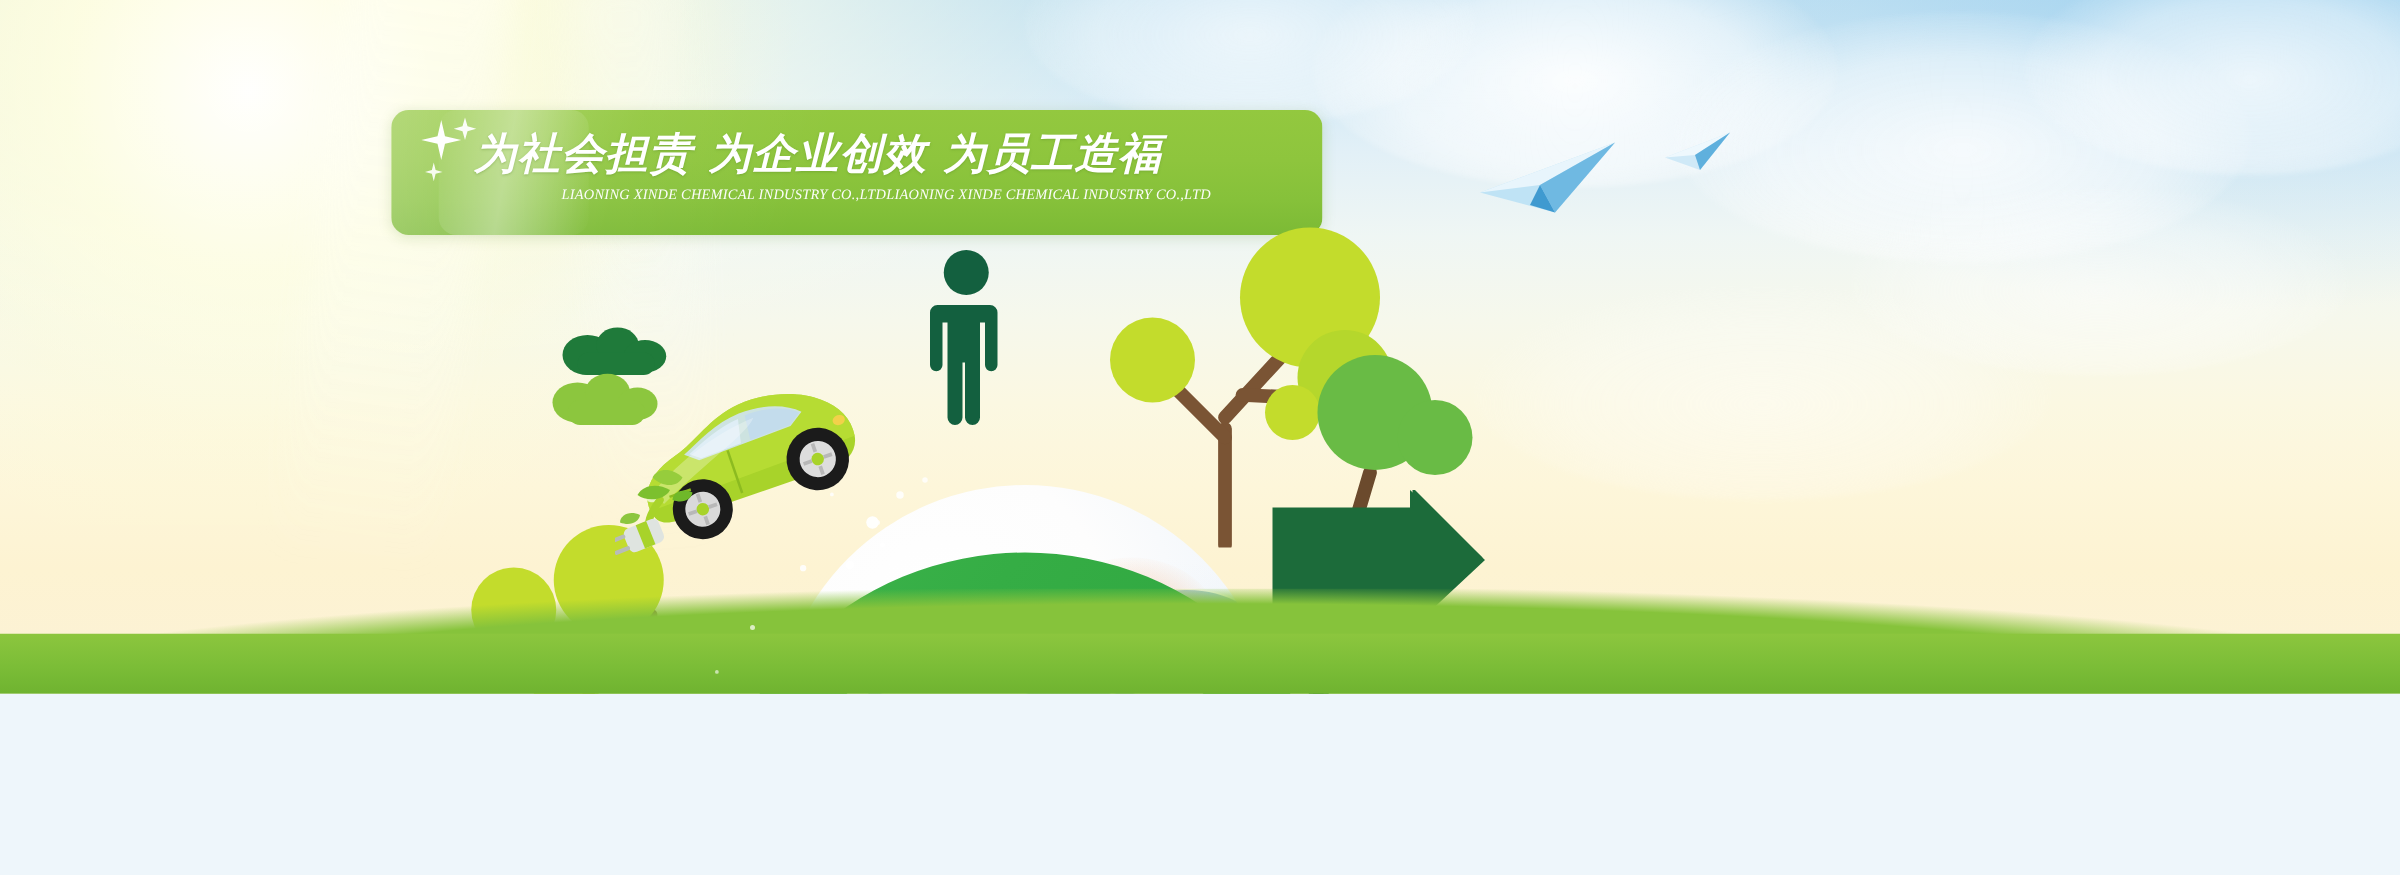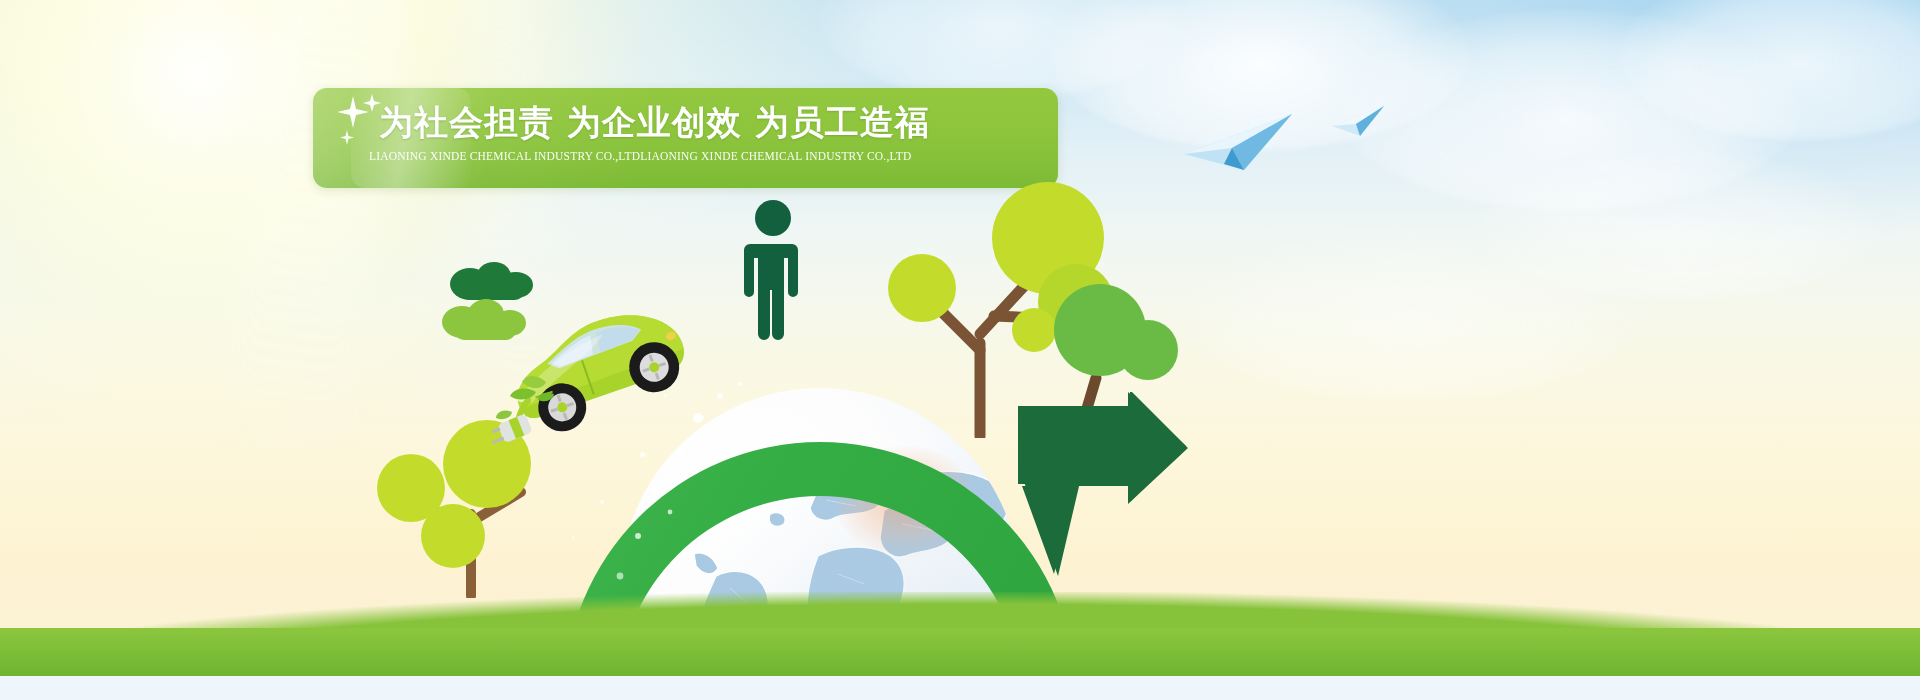--- a/index.html
+++ b/index.html
@@ -2,21 +2,21 @@
 <html><head>
 <meta charset="utf-8">
 <style>
   * { margin:0; padding:0; box-sizing:border-box; }
   html,body { width:1920px; height:700px; overflow:hidden; }
   body {
     font-family:"Liberation Sans", sans-serif;
     background:#eef6fb;
   }
   #stage {
-    position:relative; width:1920px; height:676px; overflow:hidden;
+    position:relative; width:1920px; height:555px; overflow:hidden;font-style:italic;
   }
 
   
   .sky {
     position:absolute; inset:0;
     background:
       radial-gradient(ellipse 900px 480px at 16% -6%, rgba(255,255,240,0.98) 0%, rgba(255,255,235,0.55) 38%, rgba(255,255,235,0) 70%),
       linear-gradient(to bottom,
         #bfe0f2 0%,
         #cfe8f5 10%,
@@ -103,21 +103,21 @@
   .headline {
     position:absolute; left:66px; top:12px; width:670px;
     color:#ffffff; font-size:34px; font-weight:bold; letter-spacing:1px;
     white-space:nowrap;
     text-shadow:0 1px 2px rgba(80,130,35,0.35);
     font-family:"DejaVu Sans","Liberation Sans", sans-serif;
   }
   .subline {
     position:absolute; left:56px; top:62px; width:680px;
     color:#ffffff; font-size:11.5px; letter-spacing:0.2px;
-    text-align:left; white-space:nowrap;
+    text-align:center; white-space:nowrap;
     font-family:"Liberation Serif", serif;
     opacity:.97;
   }
   
   .sparkles { position:absolute; left:14px; top:4px; width:64px; height:58px; }
 
   
   .person { position:absolute; left:742px; top:198px; width:62px; height:142px; }
 
   

